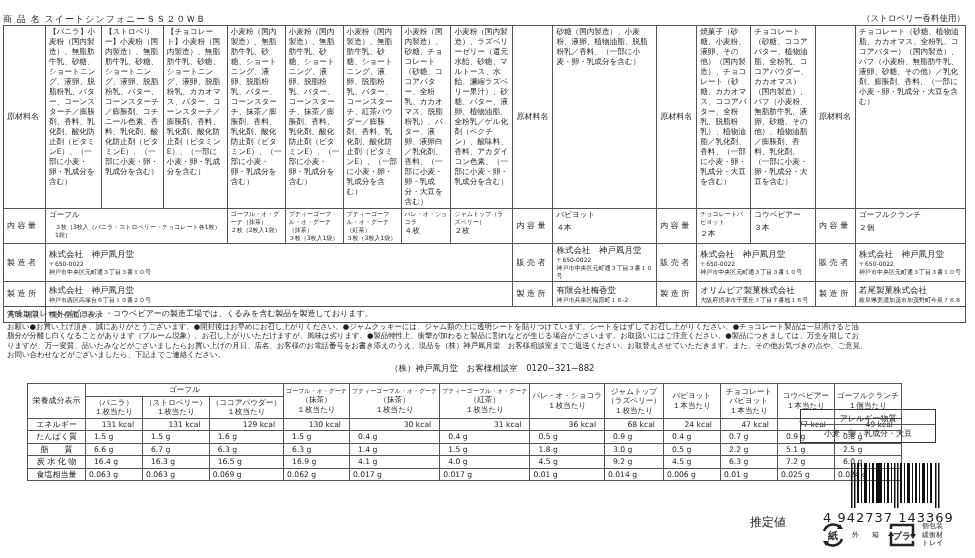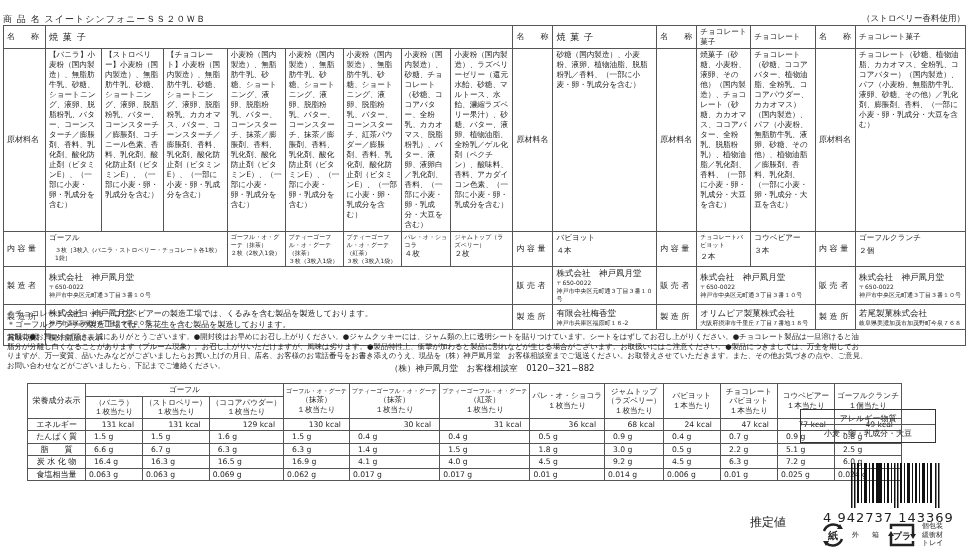--- a/index.html
+++ b/index.html
@@ -54,31 +54,20 @@
       <col style="width:62px">
     <col style="width:40px">
       <col style="width:104px">
     <col style="width:40px">
       <col style="width:54px">
       <col style="width:65px">
     <col style="width:40px">
       <col style="width:110px">
   </colgroup>
   <tbody>
-      <tr style="height:16px">
-    <td class="lbl">名　　称</td>
-    <td colspan="8" class="mid" style="font-size:9px;letter-spacing:1px">焼 菓 子</td>
-    <td class="lbl">名　　称</td>
-    <td class="mid" style="font-size:9px;letter-spacing:1px">焼 菓 子</td>
-    <td class="lbl">名　　称</td>
-    <td class="mid sm">チョコレート菓子</td>
-    <td class="mid">チョコレート</td>
-    <td class="lbl">名　　称</td>
-    <td class="mid">チョコレート菓子</td>
-  </tr>
   <tr style="height:136px">
     <td class="lbl">原材料名</td>
     <td>【バニラ】小麦粉（国内製造）、無脂肪牛乳、砂糖、ショートニング、液卵、脱脂粉乳、バター、コーンスターチ／膨脹剤、香料、乳化剤、酸化防止剤（ビタミンE）、（一部に小麦・卵・乳成分を含む）</td>
     <td>【ストロベリー】小麦粉（国内製造）、無脂肪牛乳、砂糖、ショートニング、液卵、脱脂粉乳、バター、コーンスターチ／膨脹剤、コチニール色素、香料、乳化剤、酸化防止剤（ビタミンE）、（一部に小麦・卵・乳成分を含む）</td>
     <td>【チョコレート】小麦粉（国内製造）、無脂肪牛乳、砂糖、ショートニング、液卵、脱脂粉乳、カカオマス、バター、コーンスターチ／膨脹剤、香料、乳化剤、酸化防止剤（ビタミンE）、（一部に小麦・卵・乳成分を含む）</td>
     <td>小麦粉（国内製造）、無脂肪牛乳、砂糖、ショートニング、液卵、脱脂粉乳、バター、コーンスターチ、抹茶／膨脹剤、香料、乳化剤、酸化防止剤（ビタミンE）、（一部に小麦・卵・乳成分を含む）</td>
     <td>小麦粉（国内製造）、無脂肪牛乳、砂糖、ショートニング、液卵、脱脂粉乳、バター、コーンスターチ、抹茶／膨脹剤、香料、乳化剤、酸化防止剤（ビタミンE）、（一部に小麦・卵・乳成分を含む）</td>
     <td>小麦粉（国内製造）、無脂肪牛乳、砂糖、ショートニング、液卵、脱脂粉乳、バター、コーンスターチ、紅茶パウダー／膨脹剤、香料、乳化剤、酸化防止剤（ビタミンE）、（一部に小麦・卵・乳成分を含む）</td>
     <td>小麦粉（国内製造）、砂糖、チョコレート（砂糖、ココアバター、全粉乳、カカオマス、脱脂粉乳）、バター、液卵、液卵白／乳化剤、香料、（一部に小麦・卵・乳成分・大豆を含む）</td>
     <td>小麦粉（国内製造）、ラズベリーゼリー（還元水飴、砂糖、マルトース、水飴、濃縮ラズベリー果汁）、砂糖、バター、液卵、植物油脂、全粉乳／ゲル化剤（ペクチン）、酸味料、香料、アカダイコン色素、（一部に小麦・卵・乳成分を含む）</td>
@@ -186,21 +175,20 @@
   </tr>
   <tr style="height:16px">
     <td class="lbl">賞味期限</td>
     <td colspan="15" class="mid">欄外側面に表示</td>
   </tr>
 </tbody>
   </table>
 
 <div class="abs notes">
   <p>＊チョコレートバビヨット・コウベビアーの製造工場では、くるみを含む製品を製造しております。</p>
-  <p>＊ゴーフルクランチの製造工場では、落花生を含む製品を製造しております。</p>
   <p style="margin-top:2px;font-size:7.4px;line-height:9.5px">お願い●お買い上げ頂き、誠にありがとうございます。●開封後はお早めにお召し上がりください。●ジャムクッキーには、ジャム類の上に透明シートを貼りつけています。シートをはずしてお召し上がりください。●チョコレート製品は一旦溶けると油</p>
   <p style="font-size:7.4px;line-height:9.5px">脂分が分離し白くなることがあります（ブルーム現象）。お召し上がりいただけますが、風味は劣ります。●製品特性上、衝撃が加わると製品に割れなどが生じる場合がございます。お取扱いにはご注意ください。●製品につきましては、万全を期してお</p>
   <p style="font-size:7.4px;line-height:9.5px">りますが、万一変質、品いたみなどがございましたらお買い上げの月日、店名、お客様のお電話番号をお書き添えのうえ、現品を（株）神戸凮月堂　お客様相談室までご返送ください。お取替えさせていただきます。また、その他お気づきの点や、ご意見、</p>
   <p style="font-size:7.4px;line-height:9.5px">お問い合わせなどがございましたら、下記までご連絡ください。</p>
 </div>
 <div class="abs contact">（株）神戸凮月堂　お客様相談室　0120−321−882</div>
 
 <table class="nut">
   <tbody>
       <tr>

